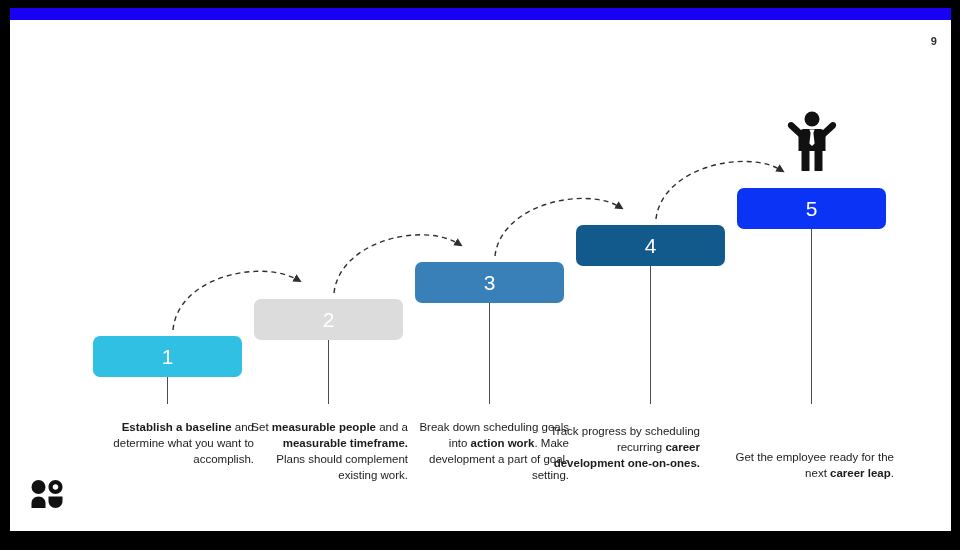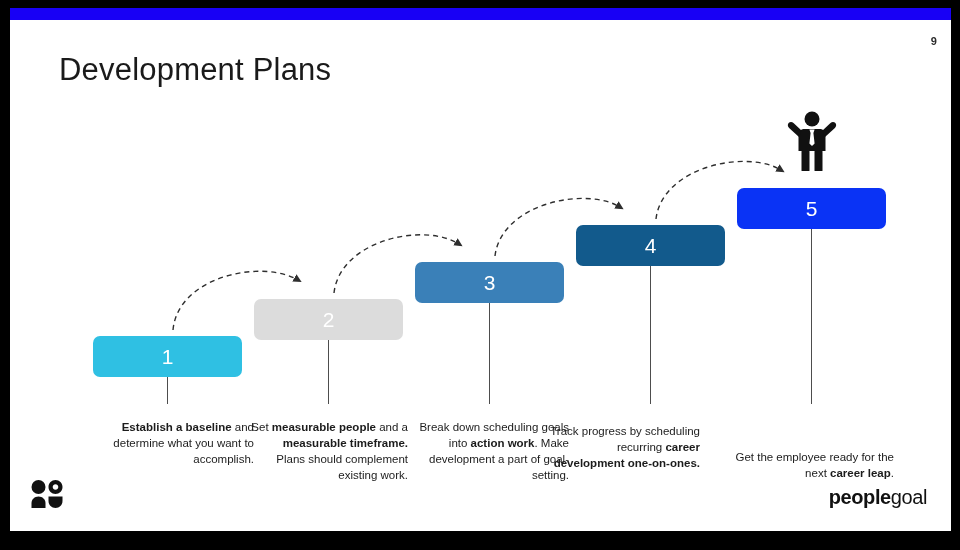--- a/index.html
+++ b/index.html
@@ -123,21 +123,20 @@
 </style>
 </head>
 <body>
 
 <div class="slide-frame">
 
   <div class="top-accent-bar"></div>
 
   <div class="page-number">9</div>
 
-  <div class="slide-title">Development Plans</div>
 
   <svg class="arrows" viewBox="0 0 941 523" width="941" height="523" xmlns="http://www.w3.org/2000/svg">
     <defs>
       <marker id="arrowhead" markerWidth="7" markerHeight="7" refX="3" refY="3" orient="auto" markerUnits="strokeWidth">
         <path d="M0,0 L6,3 L0,6 z" fill="#2e2e2e"></path>
       </marker>
     </defs>
     <g fill="none" stroke="#2e2e2e" stroke-width="1.4" stroke-dasharray="5,4" marker-end="url(#arrowhead)">
       <path d="M163,322 C168,268 252,251 288,272"></path>
       <path d="M324,285 C330,232 414,214 449,236"></path>
@@ -204,17 +203,14 @@
 
   <svg class="footer-mark" width="34" height="30" viewBox="0 0 34 30" xmlns="http://www.w3.org/2000/svg">
     <g fill="#111111">
       <circle cx="8.5" cy="8" r="7"></circle>
       <path d="M1.5 29 L1.5 24 C1.5 20.4 4.6 17.5 8.5 17.5 C12.4 17.5 15.5 20.4 15.5 24 L15.5 29 Z"></path>
       <path d="M25.5 1 C29.4 1 32.5 4.1 32.5 8 C32.5 11.9 29.4 15 25.5 15 C21.6 15 18.5 11.9 18.5 8 C18.5 4.1 21.6 1 25.5 1 Z M25.5 5.2 C23.9 5.2 22.7 6.4 22.7 8 C22.7 9.6 23.9 10.8 25.5 10.8 C27.1 10.8 28.3 9.6 28.3 8 C28.3 6.4 27.1 5.2 25.5 5.2 Z"></path>
       <path d="M18.5 17.5 L32.5 17.5 L32.5 22 C32.5 25.9 29.4 29 25.5 29 C21.6 29 18.5 25.9 18.5 22 Z"></path>
     </g>
   </svg>
 
-  <div class="brand-logo">
-    <span class="brand-bold">people</span><span class="brand-light">goal</span>
-  </div>
 
 </div>
 
 </body></html>

